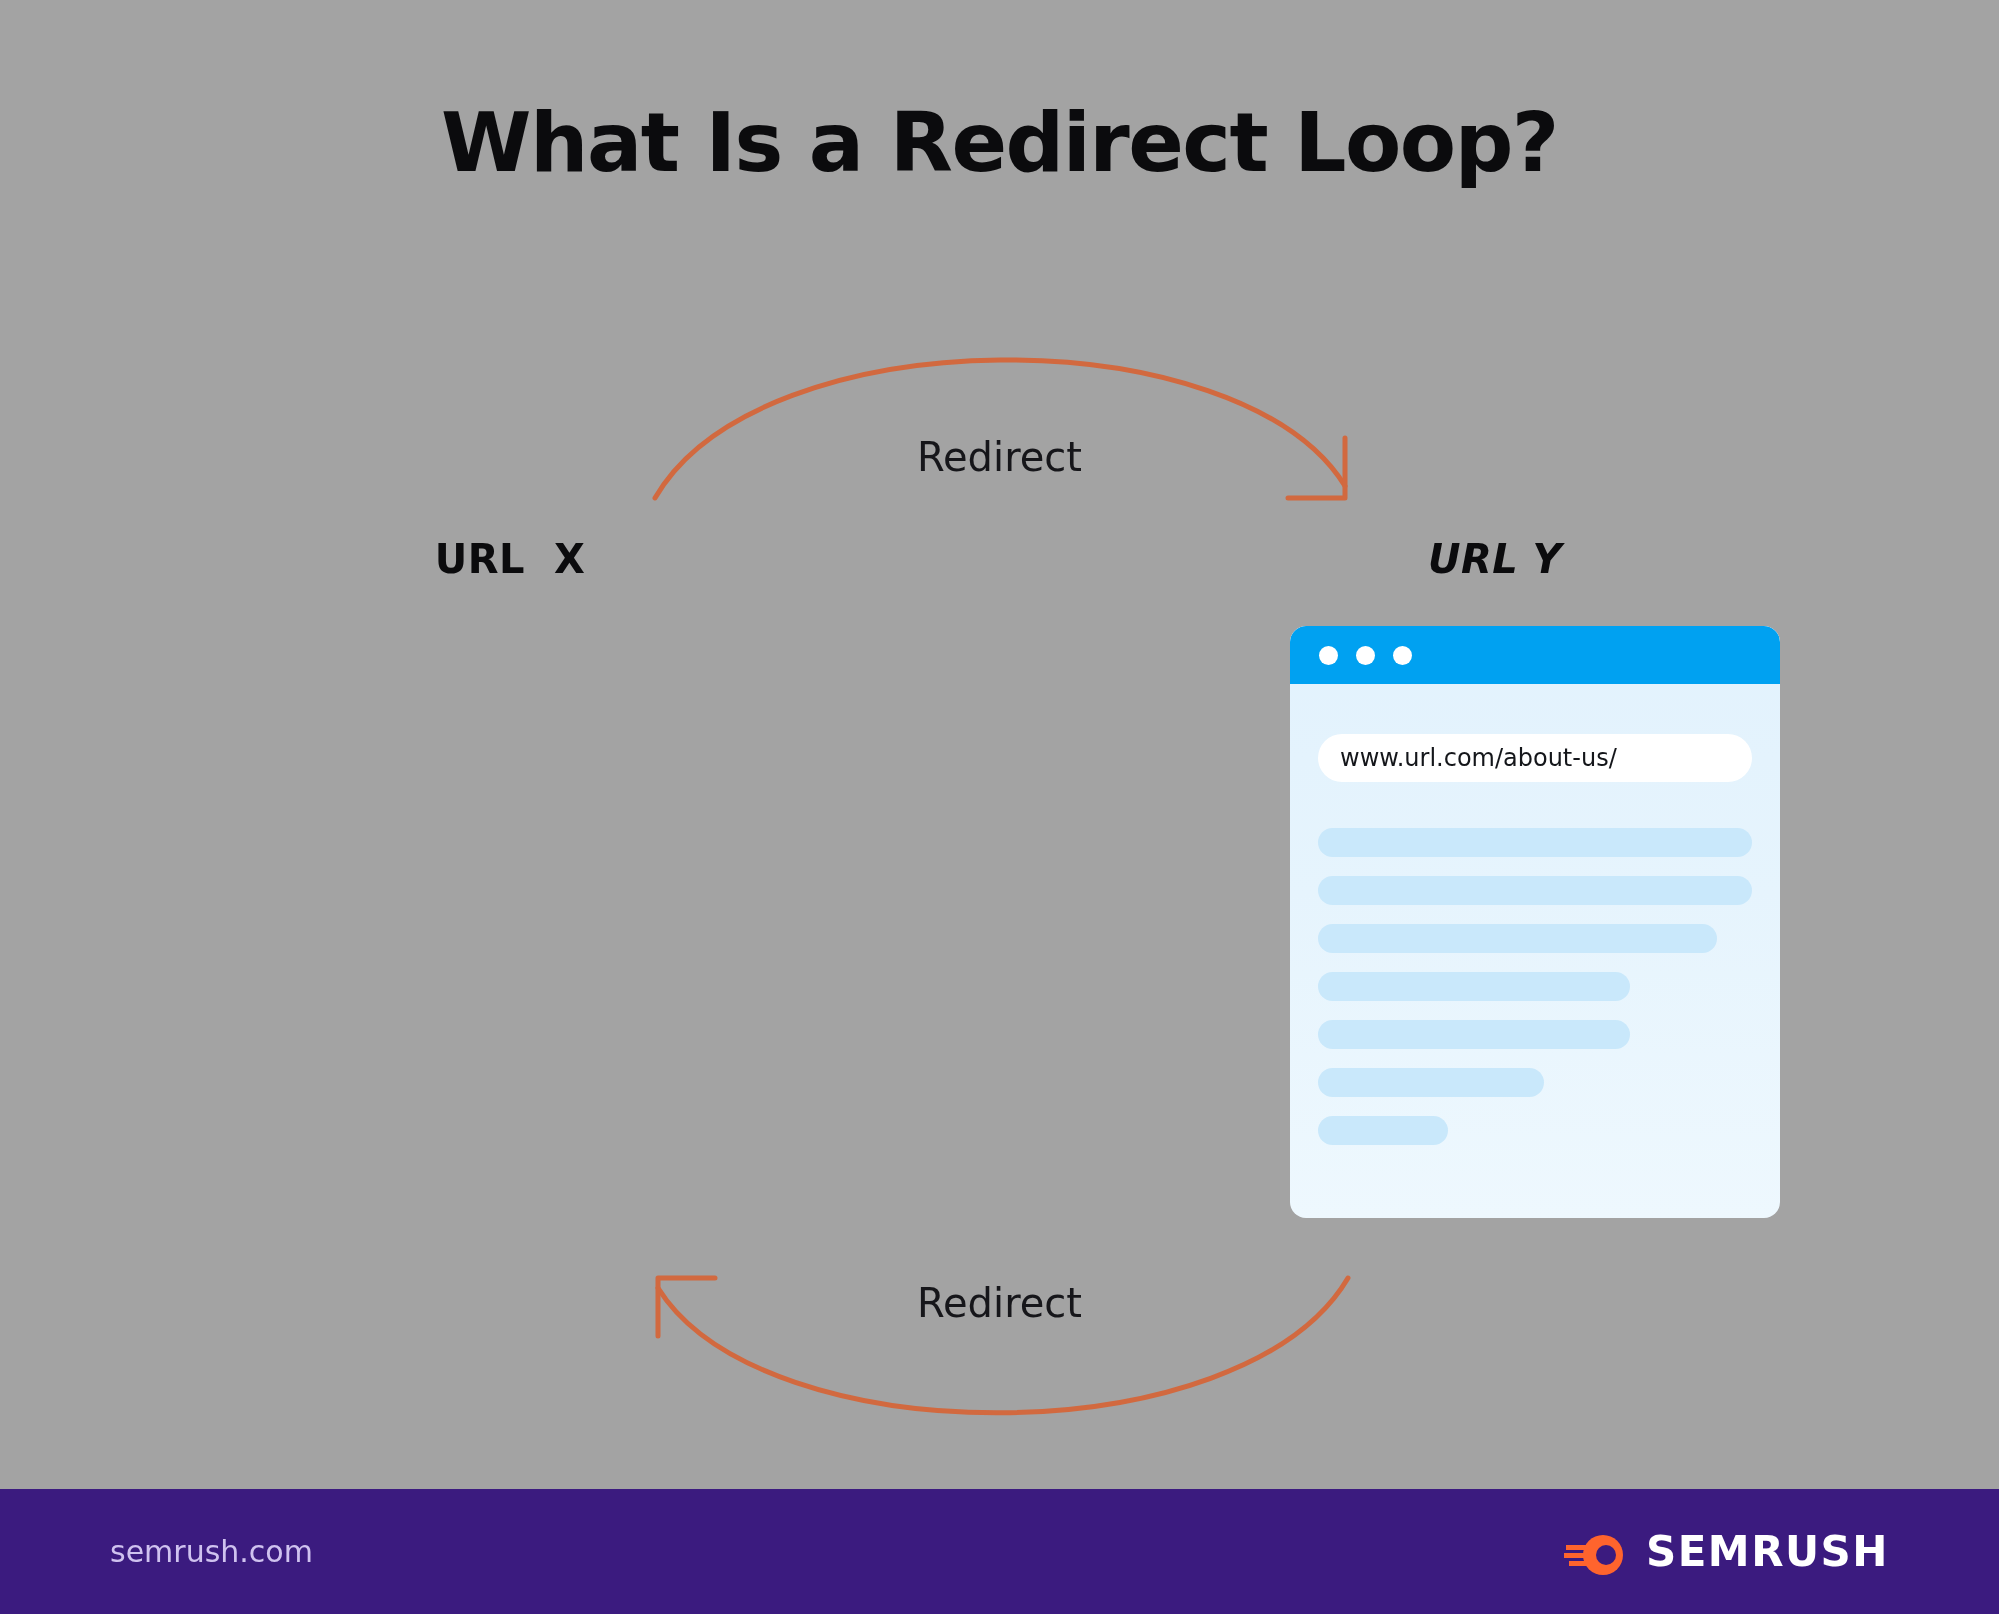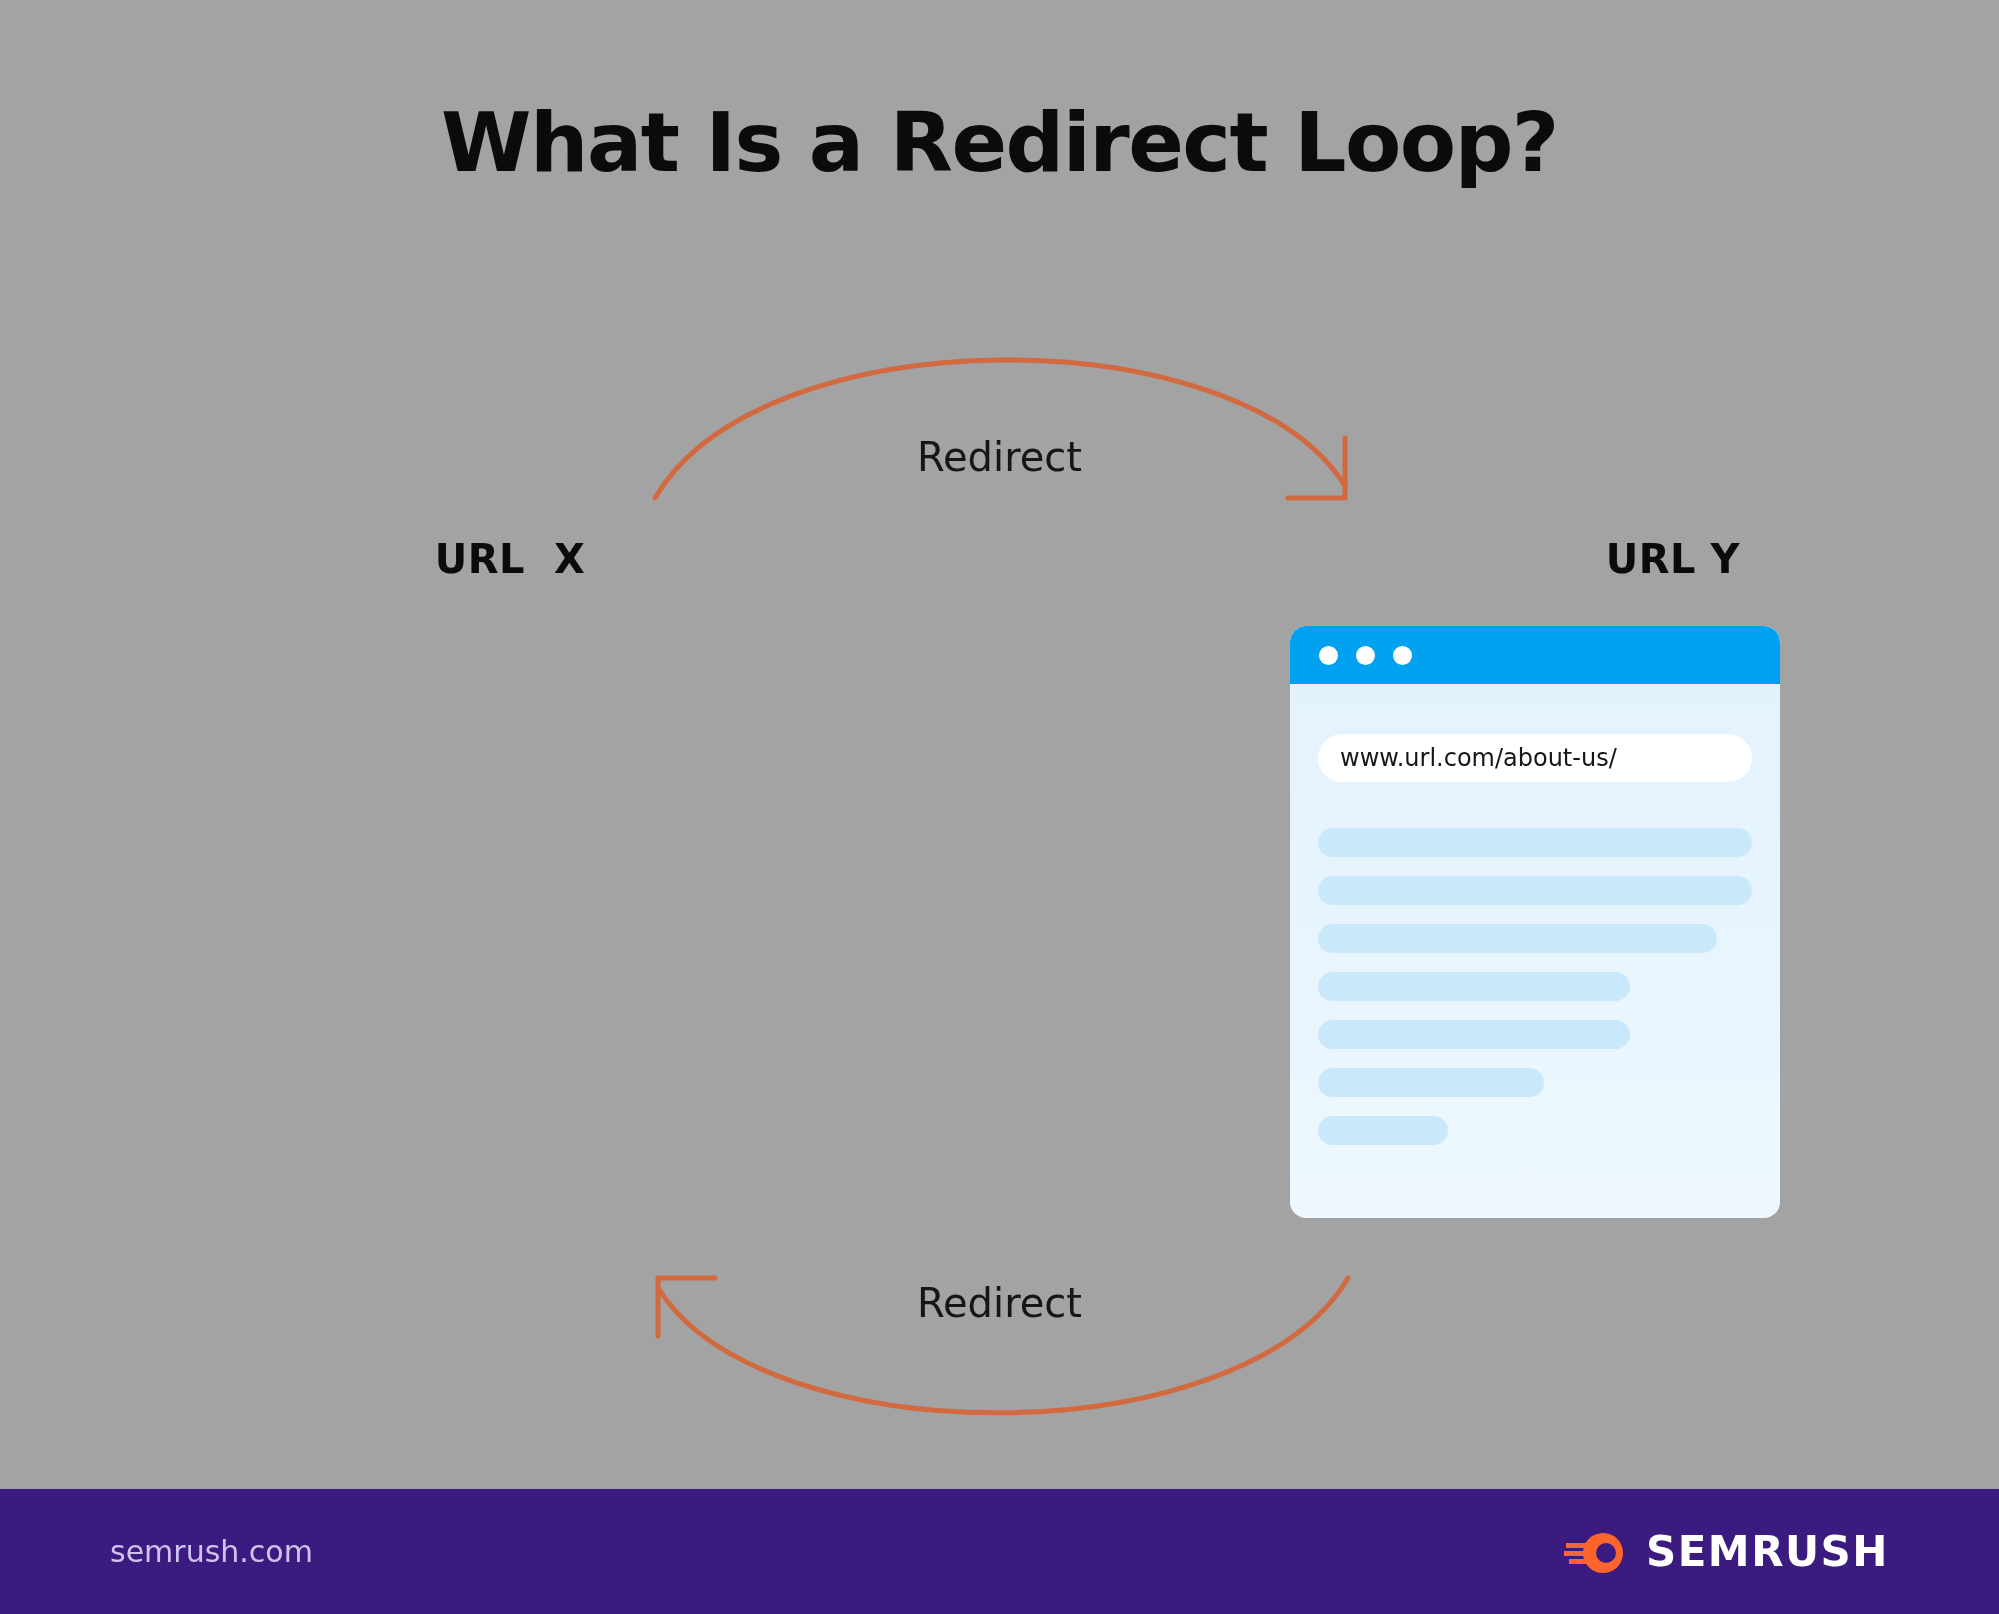--- a/index.html
+++ b/index.html
@@ -68,21 +68,21 @@
   .url-caption {
     position: absolute;
     font-size: 40px;
     font-weight: 700;
     color: #0b0b0d;
     white-space: pre;
     letter-spacing: 0.5px;
     font-family: "DejaVu Sans", "Liberation Sans", sans-serif;
   }
   .url-caption.left  { top: 520px; left: 265px;  width: 490px; text-align: center; }
-  .url-caption.right { top: 520px; left: 1250px; width: 490px; text-align: right; }
+  .url-caption.right { top: 520px; left: 1250px; width: 490px; text-align: center; font-style: italic; }
 
   
   .browser-card {
     position: absolute;
     width: 490px;
     height: 592px;
     border-radius: 16px;
     background: linear-gradient(180deg, #e2f2fd 0%, #e6f4fd 45%, #eef8fe 100%);
     overflow: hidden;
     box-shadow: 0 0 0 0 rgba(0,0,0,0);
@@ -155,21 +155,21 @@
     justify-content: space-between;
     padding: 0 110px;
   }
   .footer-site {
     font-size: 30px;
     color: #cfc2ef;
     font-family: "DejaVu Sans", "Liberation Sans", sans-serif;
   }
   .footer-brand {
     display: flex;
-    align-items: center;
+    align-items: flex-end;
     gap: 20px;
   }
   .brand-name {
     font-size: 42px;
     font-weight: 700;
     color: #ffffff;
     letter-spacing: 1.5px;
     font-family: "DejaVu Sans", "Liberation Sans", sans-serif;
   }
 </style>

